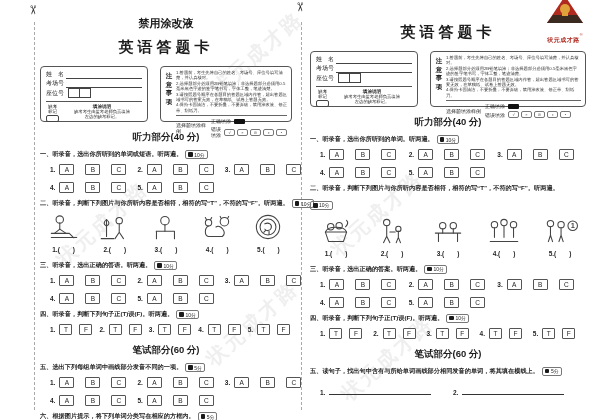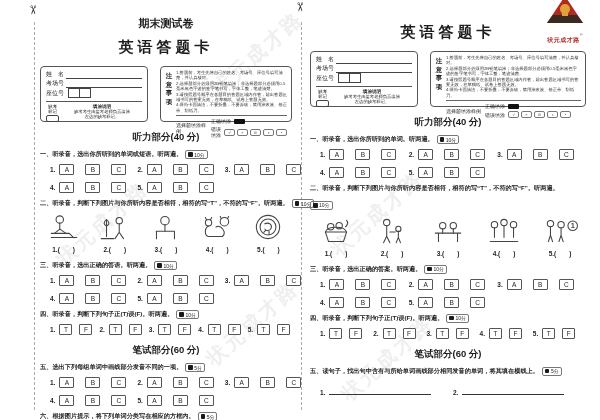--- a/index.html
+++ b/index.html
@@ -78,21 +78,21 @@
 <span class="watermark" style="left:195px;top:310px;">状元成才路</span>
 <span class="watermark" style="left:320px;top:200px;">状元成才路</span>
 <span class="watermark" style="left:330px;top:345px;">状元成才路</span>
 
 <div class="cutline" style="left:34px;"></div>
 <div class="cutline" style="left:301px;"></div>
 <span class="scissors" style="left:28px;top:3px;">✂</span>
 <span class="scissors" style="left:295px;top:0px;">✂</span>
 
 <div class="page page-left">
-  <div class="paper-title">期末测试卷</div>
+  <div class="paper-title">禁用涂改液</div>
   <div class="card-title">英语答题卡</div>
 
   <div class="info-row">
     <div class="id-box">
       <div class="id-line">
           <span class="id-label">姓　名</span>
           <span class="id-underline"></span>
         </div>
       <div class="id-line">
           <span class="id-label">考场号</span>

